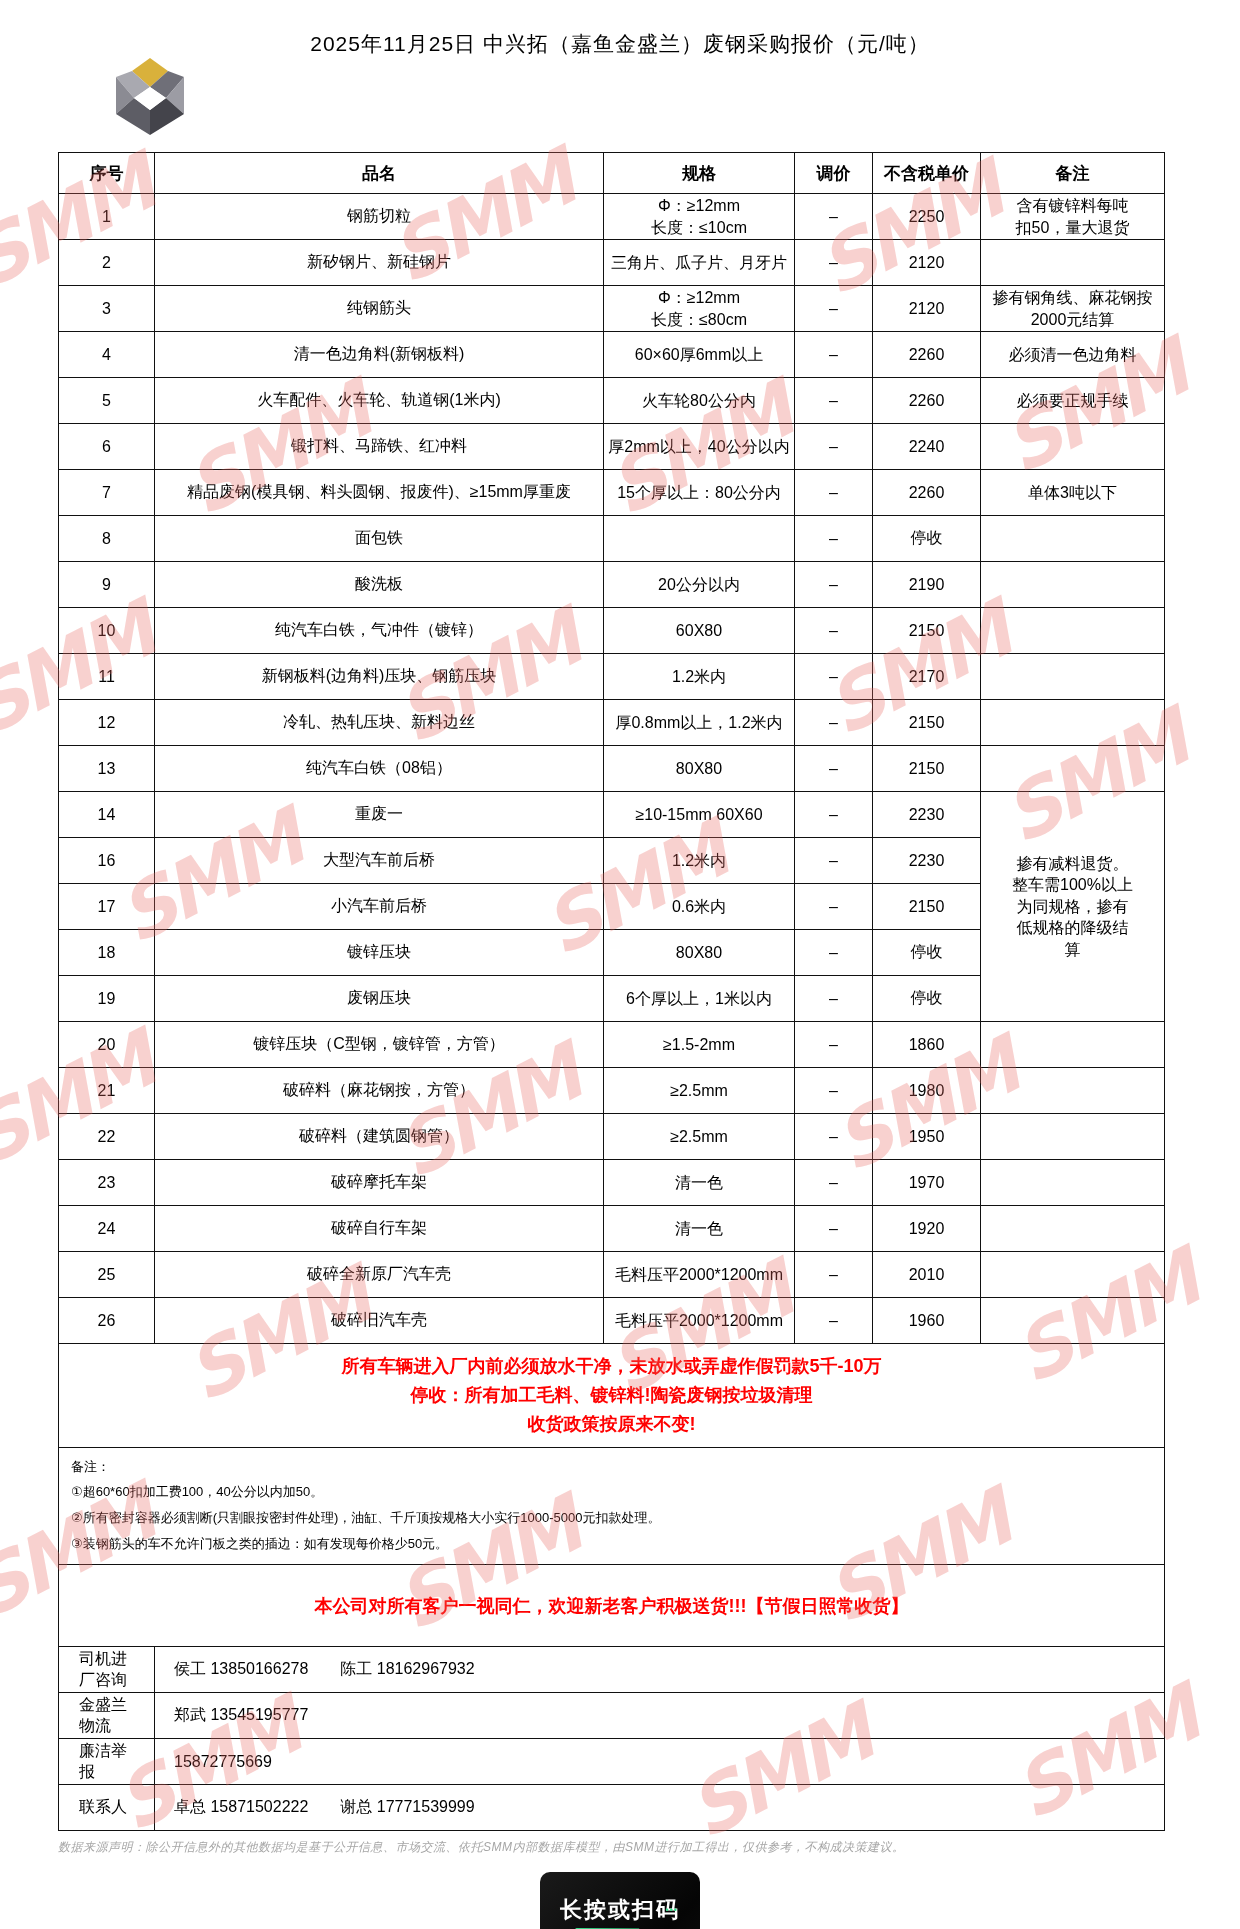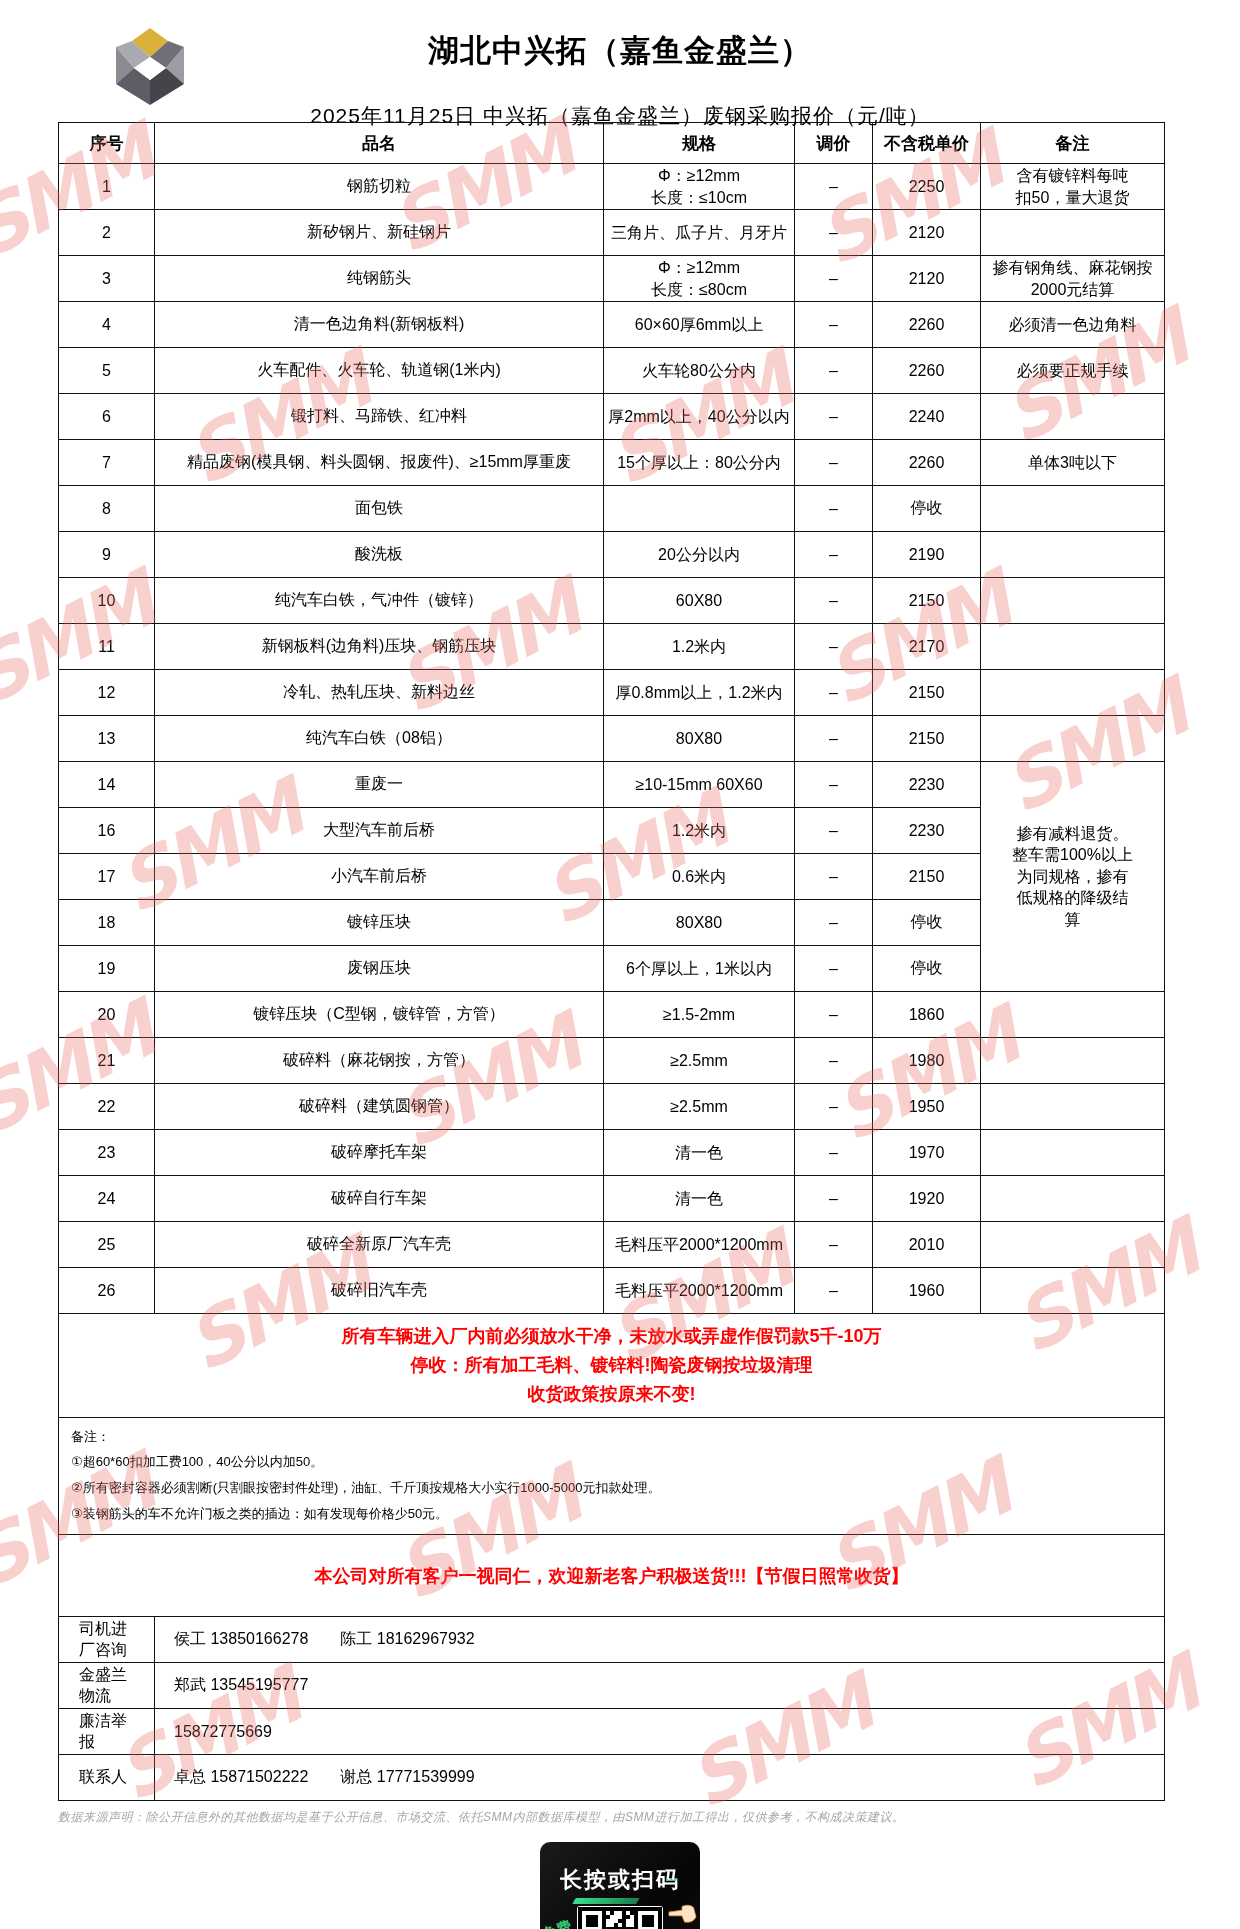--- a/index.html
+++ b/index.html
@@ -126,21 +126,20 @@
     <svg class="logo" viewBox="0 0 84 82">
       <polygon points="42,2 60,15 42,31 24,15" fill="#d9b13b"></polygon>
       <polygon points="8,21 24,15 42,31 26,42" fill="#a9a9b0"></polygon>
       <polygon points="76,21 60,15 42,31 58,42" fill="#6f6f78"></polygon>
       <polygon points="8,21 8,58 26,42" fill="#8b8b93"></polygon>
       <polygon points="76,21 76,58 58,42" fill="#9c9ca4"></polygon>
       <polygon points="8,58 42,79 42,54 26,42" fill="#5d5d65"></polygon>
       <polygon points="76,58 42,79 42,54 58,42" fill="#44444b"></polygon>
       <polygon points="42,31 58,42 42,54 26,42" fill="#ffffff"></polygon>
     </svg>
-    <div class="title">湖北中兴拓（嘉鱼金盛兰）</div>
     <div class="subtitle">2025年11月25日   中兴拓（嘉鱼金盛兰）废钢采购报价（元/吨）</div>
   </div>
 
   <table class="price">
     <colgroup>
       <col style="width:96px">
         <col style="width:449px">
         <col style="width:191px">
       <col style="width:78px">
         <col style="width:108px">

